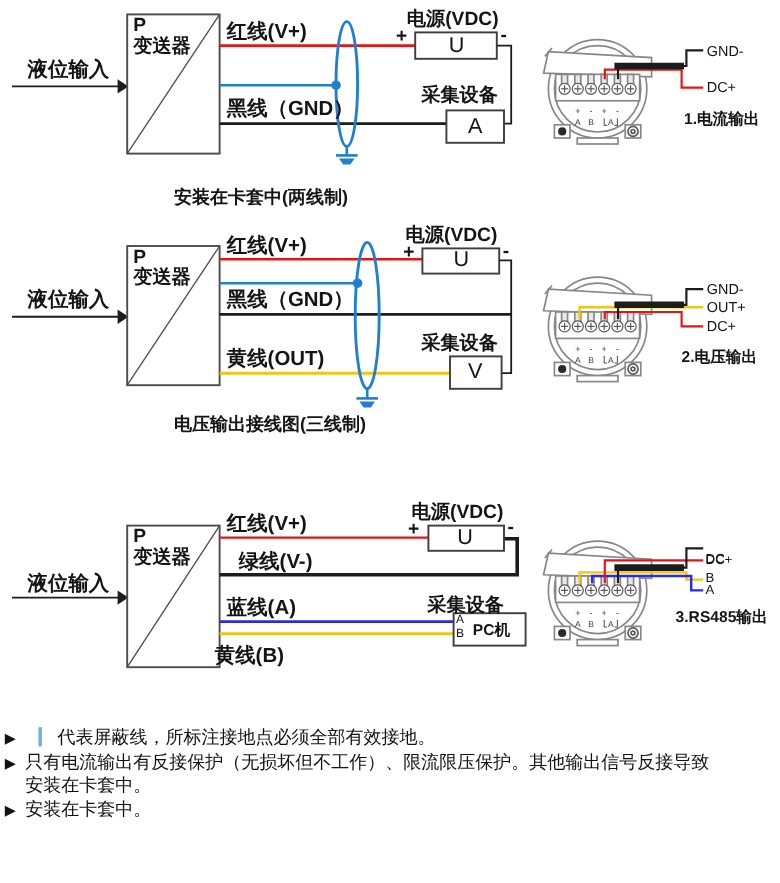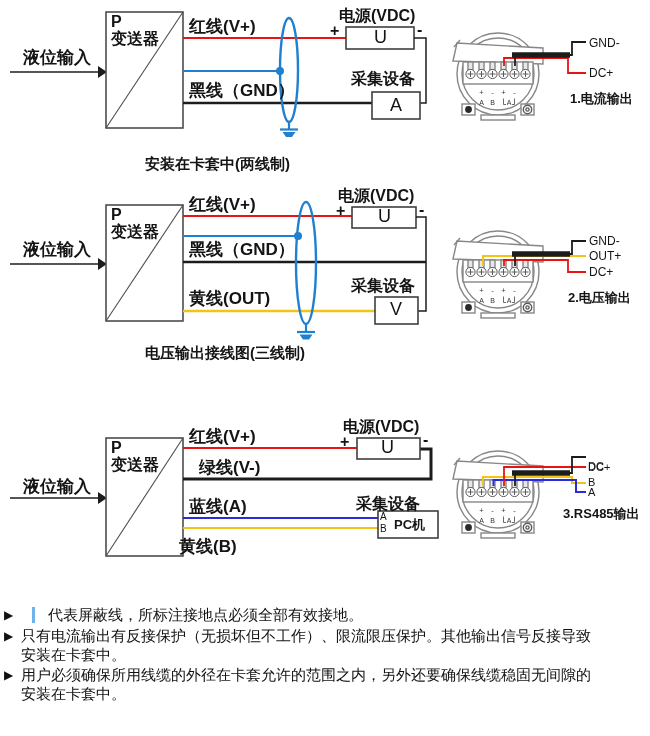--- a/index.html
+++ b/index.html
@@ -235,19 +235,18 @@
   <div class="note-row">
     <span class="bullet">▶</span>
     <span>
       <div>只有电流输出有反接保护（无损坏但不工作）、限流限压保护。其他输出信号反接导致</div>
       <div>安装在卡套中。</div>
     </span>
   </div>
   <div class="note-row">
     <span class="bullet">▶</span>
     <span>
-      <div>用户必须确保所用线缆的外径在卡套允许的范围之内，另外还要确保线缆稳固无间隙的</div>
       <div>安装在卡套中。</div>
     </span>
   </div>
 </div>
 
 </div>
 
 </body></html>

